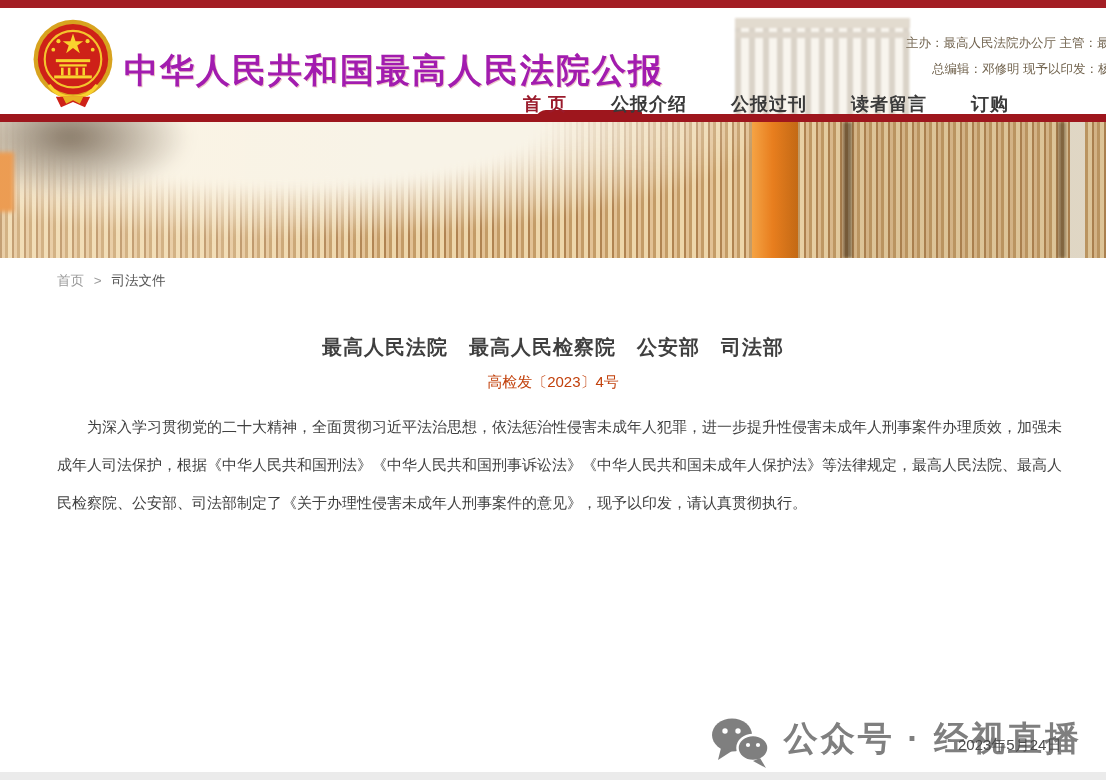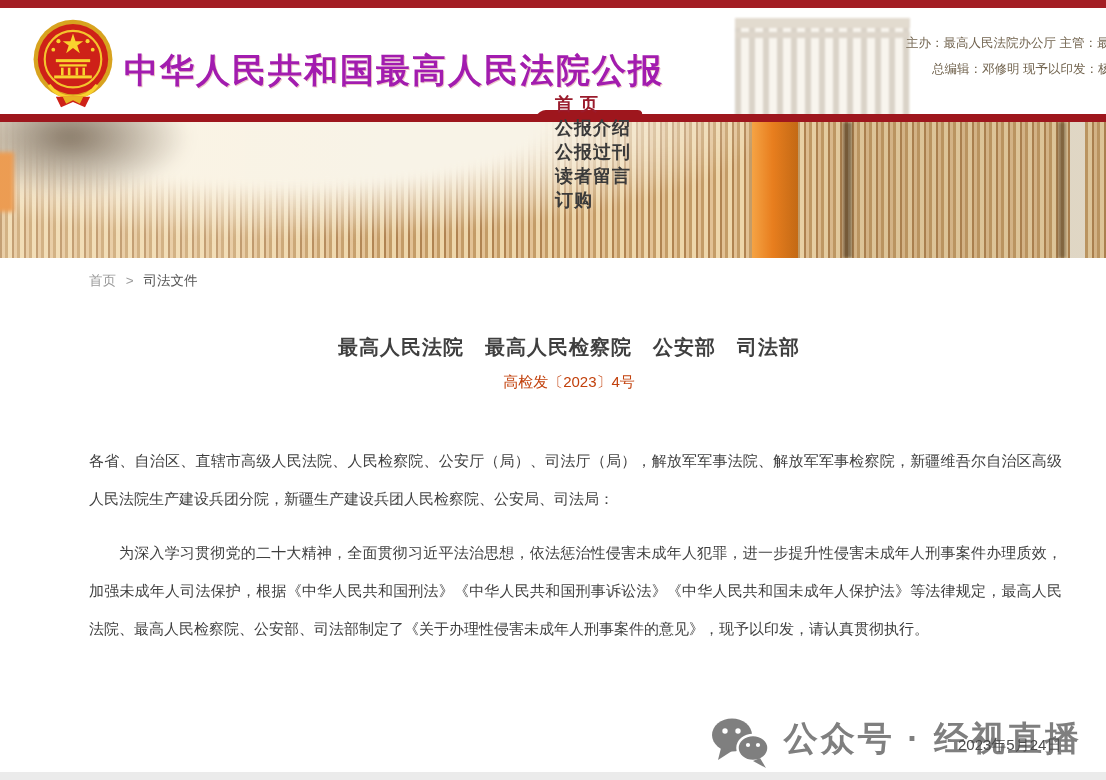--- a/index.html
+++ b/index.html
@@ -28,21 +28,21 @@
       linear-gradient(180deg,#d9cbad,#bfae8a);
     filter:blur(1px);
   }
   .pub-info {
     position:absolute; right:0; top:22px; width:200px; height:52px; overflow:hidden;
     font-size:12.5px; line-height:26px; color:#72644f; white-space:nowrap;
   }
   .pub-info .l2 { padding-left:26px; }
 
   
-  .nav { position:absolute; left:555px; top:92px; display:flex; z-index:5;flex-direction:column; }
+  .nav { position:absolute; left:523px; top:92px; display:flex; gap:44px; z-index:5; }
   .nav-item { font-size:18px; font-weight:bold; color:#3a3a3a; white-space:nowrap; cursor:pointer; letter-spacing:1px; }
   .nav-item.active { color:#9a1b2c; }
   .tab-hump { position:absolute; left:536px; top:110px; width:106px; height:12px; background:#9e161d;
               transform:skewX(-25deg); border-top-left-radius:7px; border-top-right-radius:7px; z-index:4; }
   .redbar { position:absolute; left:0; top:114px; width:1106px; height:8px; background:#9e161d; z-index:4; }
 
   
   .banner { position:absolute; left:0; top:122px; width:1106px; height:136px; overflow:hidden; background:#cfa97b; }
   .b-lines { position:absolute; inset:0;
     background:repeating-linear-gradient(90deg,#b08351 0 2px,#e2c194 2px 5px,#c49c67 5px 8px,#eed6aa 8px 12px); }
@@ -52,21 +52,21 @@
     background:radial-gradient(ellipse, rgba(55,36,18,.8), transparent 65%); filter:blur(7px); }
   .b-orangeL { position:absolute; left:-6px; top:30px; width:20px; height:60px; background:#e67f24; filter:blur(2px); }
   .b-spine { position:absolute; left:752px; top:0; width:46px; height:136px;
     background:linear-gradient(90deg,#f5a344,#e87e1e 45%,#c66913); filter:blur(.5px); }
   .b-dark1 { position:absolute; left:843px; top:0; width:9px; height:136px; background:rgba(45,30,15,.55); filter:blur(1.5px); }
   .b-dark2 { position:absolute; left:1058px; top:0; width:8px; height:136px; background:rgba(45,30,15,.45); filter:blur(1.5px); }
   .b-white-spine { position:absolute; left:1070px; top:0; width:15px; height:136px; background:#f2ede1; filter:blur(.5px); }
   .b-tint { position:absolute; inset:0; background:linear-gradient(90deg, rgba(255,244,222,.25) 0 20%, transparent 35% 70%, rgba(140,112,66,.18) 78% 100%); }
 
   
-  .content { position:absolute; left:0; top:258px; width:1106px; height:522px; background:#fff;padding-left:32px; }
+  .content { position:absolute; left:0; top:258px; width:1106px; height:522px; background:#fff; }
   .breadcrumb { margin:14px 0 0 57px; font-size:13.5px; color:#9b9b9b; }
   .breadcrumb .home { color:#9b9b9b; cursor:pointer; }
   .breadcrumb .sep { margin:0 6px; color:#9b9b9b; }
   .breadcrumb .cur { color:#555; }
   .agencies { margin-top:44px; text-align:center; font-size:20px; font-weight:bold; color:#3f3f3f; letter-spacing:1px; }
   .doc-title { margin-top:22px; text-align:center; font-size:22px; font-weight:bold; color:#1f1f1f; line-height:48px; letter-spacing:1px; }
   .doc-num { margin-top:12px; text-align:center; font-size:15px; color:#c2410c; }
   .body-text { padding:0 44px 0 57px; }
   .para { font-size:15px; line-height:38px; color:#3f3f3f; text-align:justify; }
   .para.first { margin-top:50px; }
@@ -145,21 +145,20 @@
     <span class="sep">&gt;</span>
     <span class="cur">司法文件</span>
   </div>
 
   <div class="agencies">最高人民法院　最高人民检察院　公安部　司法部</div>
 
 
   <div class="doc-num">高检发〔2023〕4号</div>
 
   <div class="body-text">
-    <p class="para first">各省、自治区、直辖市高级人民法院、人民检察院、公安厅（局）、司法厅（局），解放军军事法院、解放军军事检察院，新疆维吾尔自治区高级人民法院生产建设兵团分院，新疆生产建设兵团人民检察院、公安局、司法局：</p>
     <p class="para indent">为深入学习贯彻党的二十大精神，全面贯彻习近平法治思想，依法惩治性侵害未成年人犯罪，进一步提升性侵害未成年人刑事案件办理质效，加强未成年人司法保护，根据《中华人民共和国刑法》《中华人民共和国刑事诉讼法》《中华人民共和国未成年人保护法》等法律规定，最高人民法院、最高人民检察院、公安部、司法部制定了《关于办理性侵害未成年人刑事案件的意见》，现予以印发，请认真贯彻执行。</p>
   </div>
 </div>
 
 <div class="doc-date">2023年5月24日</div>
 
 <div class="watermark">
   <span>
     <svg width="62" height="54" viewBox="0 0 62 54">
       <ellipse cx="22" cy="19" rx="20" ry="16.5" fill="#7f7f7f"></ellipse>

